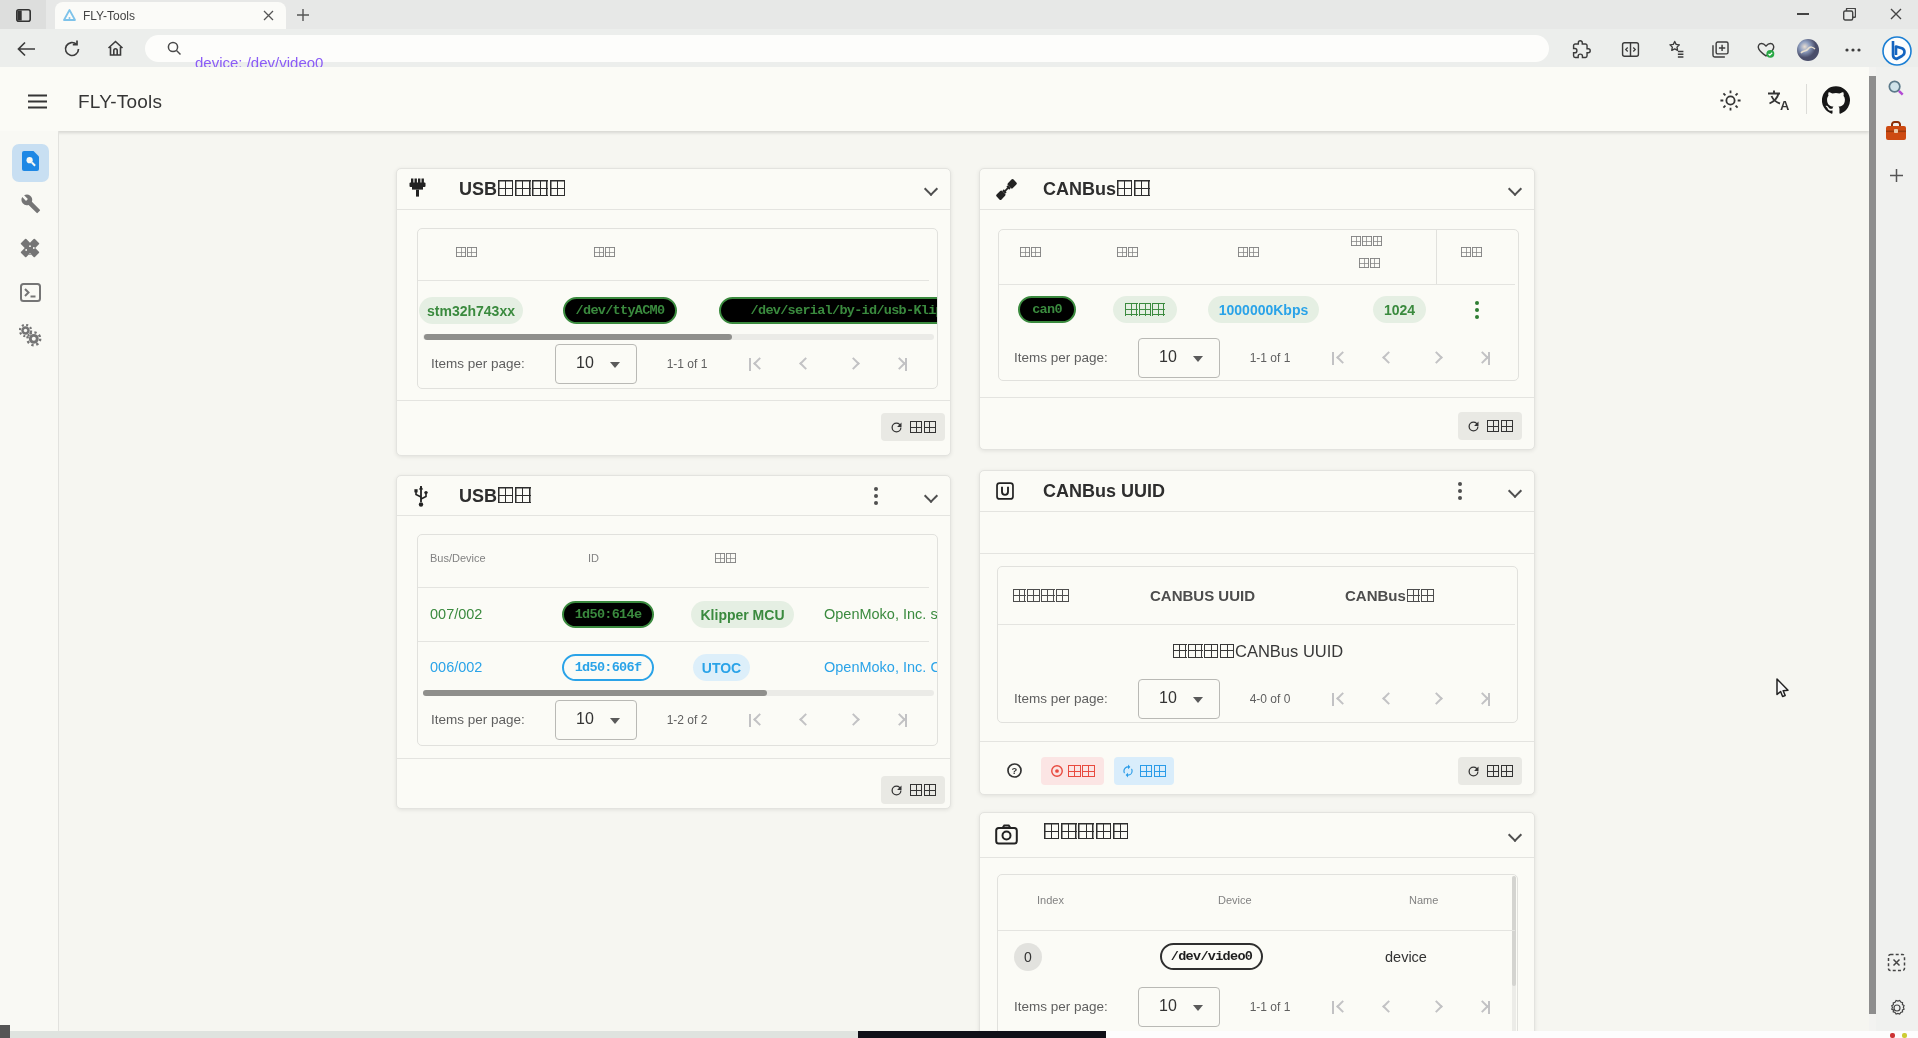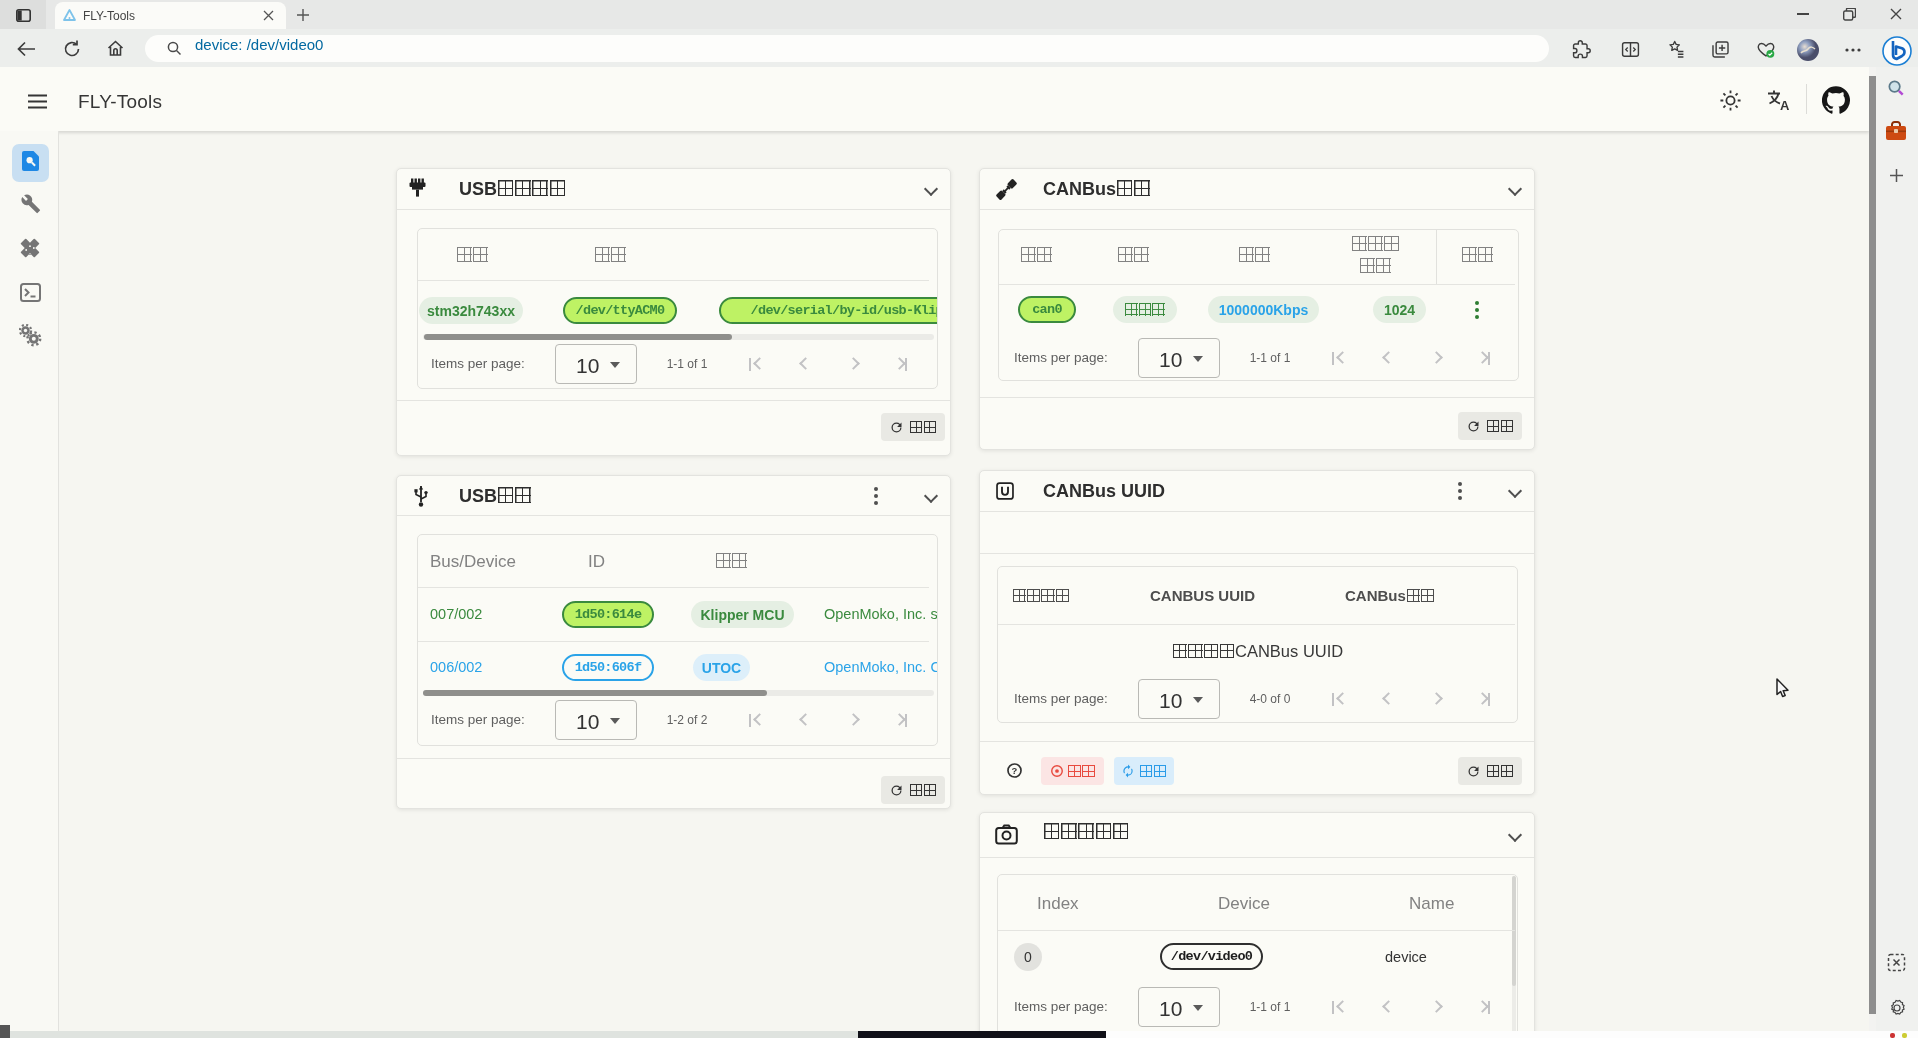--- a/index.html
+++ b/index.html
@@ -14,55 +14,55 @@
 linear-gradient(currentColor 0 0) 50% 0/.068em 100%;
 background-repeat:no-repeat}
 
 #tabstrip{position:absolute;left:0;top:0;width:1918px;height:29px;background:#e7e8e7}
 #tabactions{position:absolute;left:0;top:0;width:46px;height:29px;background:#dddedd}
 #tab{position:absolute;left:55px;top:2px;width:231px;height:27px;background:#fbfbf8;border-radius:8px 8px 0 0}
 #tab .ttl{position:absolute;left:28px;top:7px;font-size:12px;color:#444}
 
 #addr{position:absolute;left:0;top:29px;width:1918px;height:38px;background:#eceeec}
 #pill{position:absolute;left:145px;top:35px;width:1404px;height:27px;background:#fdfdfb;border-radius:14px}
-#pill .q{position:absolute;left:50px;top:1px;font-size:15px;color:#0369a1}
+#pill .q{position:absolute;left:50px;top:19px;font-size:15px;color:#8b5cf6}
 
 #esb{position:absolute;left:1876px;top:67px;width:42px;height:964px;background:#f0f1ef}
 
 #page{position:absolute;left:0;top:67px;width:1869px;height:964px;background:#f6f6f1;overflow:hidden}
 #appbar{position:absolute;left:0;top:0;width:1869px;height:64px;background:#fbfbf6;box-shadow:0 2px 3px rgba(0,0,0,.13)}
 #appbar .ttl{position:absolute;left:78px;top:24px;font-size:19px;color:#353535;letter-spacing:.2px}
 #navl{position:absolute;left:0;top:64px;width:59px;height:900px;background:#f9f9f4;border-right:1px solid #e2e2de}
 #navact{position:absolute;left:12px;top:77px;width:37px;height:38px;background:#c8dff2;border-radius:7px}
 #vscroll{position:absolute;left:1869px;top:67px;width:7px;height:964px;background:#f3f3f1}
 #vthumb{position:absolute;left:1869px;top:76px;width:7px;height:938px;background:#8e8e8e}
 
 #taskbar{position:absolute;left:0;top:1031px;width:1918px;height:7px;background:#fdfdfd}
 
 .card{position:absolute;background:#fbfbf6;border:1px solid #e3e3df;border-radius:5px;box-shadow:0 1px 4px rgba(0,0,0,.09)}
 .ti{position:absolute;font-size:18px;font-weight:bold;color:#2e2e2e;top:10px;white-space:nowrap}
 .hdiv{position:absolute;left:0;right:0;height:1px;background:#e4e4e0}
 .tbox{position:absolute;border:1px solid #e1e1dd;border-radius:5px}
-.th{position:absolute;color:#828282;font-size:17px;white-space:nowrap}
+.th{position:absolute;color:#828282;font-size:11px;white-space:nowrap}
 .thb{position:absolute;color:#4d4d4d;font-size:15px;font-weight:bold;white-space:nowrap}
 .chip{position:absolute;display:flex;align-items:center;justify-content:center;height:27px;border-radius:14px;font-size:14px;font-weight:bold;white-space:nowrap}
 .cg{color:#3a8a3e}
 .cb{color:#2aa3e8}
 .bgg{background:#e5efe3}
 .bgb{background:#ddeffa}
 .mono{font-family:"Liberation Mono",monospace;font-size:13.5px;letter-spacing:-0.7px}
-.og{border:2px solid #3a8a3e;background:#bef264}
+.og{border:2px solid #3a8a3e;background:#000000}
 .ob{border:2px solid #2aa3e8;background:#fbfbf6}
 .ok{border:2px solid #2f2f2f;background:#fbfbf6;color:#1d1d1d}
 .lnk{position:absolute;font-size:14.5px;white-space:nowrap}
 
 .pag{position:absolute;height:40px}
 .pag .lbl{position:absolute;left:34px;top:12px;font-size:13.5px;color:#5f5f5f}
 .pag .sel{position:absolute;left:158px;top:0;width:82px;height:40px;border:1px solid #b9b9b5;border-radius:4px}
-.pag .sv{position:absolute;left:20px;top:9px;font-size:21px;color:#333}
+.pag .sv{position:absolute;left:20px;top:9px;font-size:16px;color:#333}
 .pag .car{position:absolute;left:54px;top:17px;width:0;height:0;border:5px solid transparent;border-top:6px solid #5a5a5a}
 .pag .rng{position:absolute;left:252px;top:13px;width:76px;text-align:center;font-size:12px;color:#5f5f5f}
 .ar{position:absolute;top:15px;width:9px;height:9px;border-left:2.2px solid #c2c2c4;border-bottom:2.2px solid #c2c2c4}
 .arl{transform:rotate(45deg)}
 .arr{transform:rotate(225deg)}
 .bar{position:absolute;top:14px;width:2.2px;height:13px;background:#c2c2c4}
 
 .hsc{position:absolute;height:6px;background:#ebebe7;border-radius:3px}
 .hth{position:absolute;height:6px;background:#8f8f8c;border-radius:3px}
 

